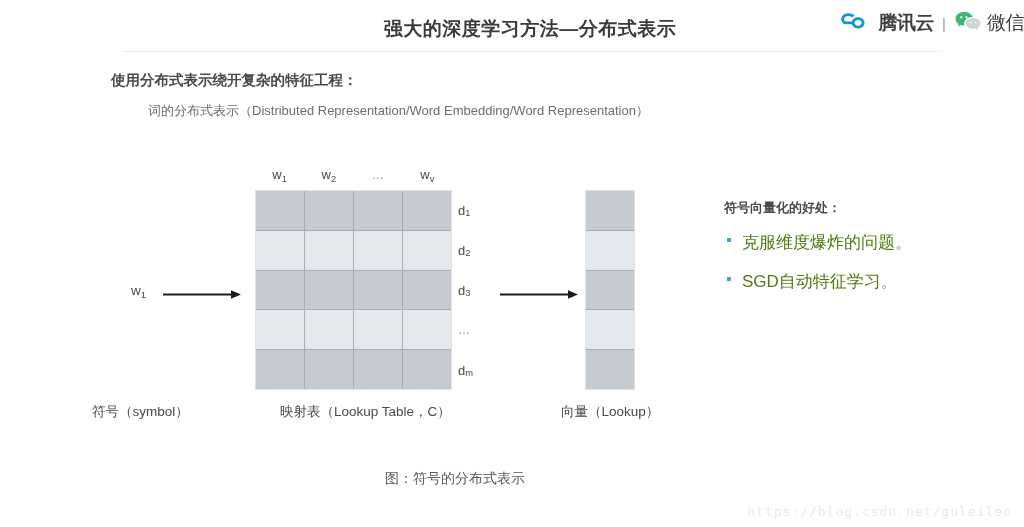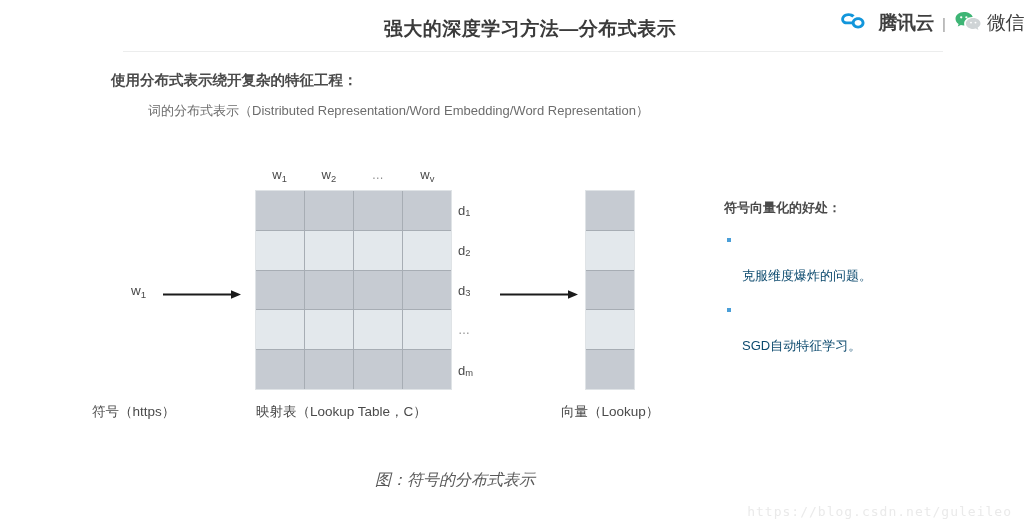--- a/index.html
+++ b/index.html
@@ -227,32 +227,31 @@
   .vector-cell.cell-light { background: #e3e8ec; }
 
   
   .diagram-caption {
     position: absolute;
     font-size: 13.5px;
     color: #4a4a4a;
     white-space: nowrap;
   }
   #caption-symbol   { left: 92px;  top: 403px; }
-  #caption-lookup   { left: 256px; top: 403px; }
+  #caption-lookup   { left: 280px; top: 403px; }
   #caption-vector   { left: 561px; top: 403px; }
 
   #figure-caption {
     position: absolute;
     left: 0;
     top: 470px;
     width: 910px;
     text-align: center;
-    font-size: 16px;
+    font-size: 14px;
     color: #5a5a5a;
-    font-style: italic;
   }
 
   
   #benefits-panel {
     position: absolute;
     left: 724px;
     top: 199px;
     width: 250px;
   }
   #benefits-heading {
@@ -267,24 +266,23 @@
     margin-bottom: 17px;
   }
   .benefit-bullet {
     width: 4px;
     height: 4px;
     background: #4a9fd8;
     margin: 6px 11px 0 3px;
     flex: 0 0 auto;
   }
   .benefit-text {
-    font-size: 13px;
-    color: #0c4a6e;
+    font-size: 17px;
+    color: #4d7c0f;
     line-height: 1.3;
-    margin-top: 36px;
   }
 
   
   #watermark {
     position: absolute;
     right: 12px;
     bottom: 8px;
     font-family: "DejaVu Sans Mono", monospace;
     font-size: 13px;
     color: #eaeaea;
@@ -419,21 +417,21 @@
   </div>
 
   <div id="vector-column">
     <div class="vector-cell cell-dark"></div>
     <div class="vector-cell cell-light"></div>
     <div class="vector-cell cell-dark"></div>
     <div class="vector-cell cell-light"></div>
     <div class="vector-cell cell-dark"></div>
   </div>
 
-  <div class="diagram-caption" id="caption-symbol">符号（https）</div>
+  <div class="diagram-caption" id="caption-symbol">符号（symbol）</div>
   <div class="diagram-caption" id="caption-lookup">映射表（Lookup Table，C）</div>
   <div class="diagram-caption" id="caption-vector">向量（Lookup）</div>
 
   <div id="figure-caption">图：符号的分布式表示</div>
 </div>
 
 <div id="benefits-panel">
   <div id="benefits-heading">符号向量化的好处：</div>
 
   <div class="benefit-item">

